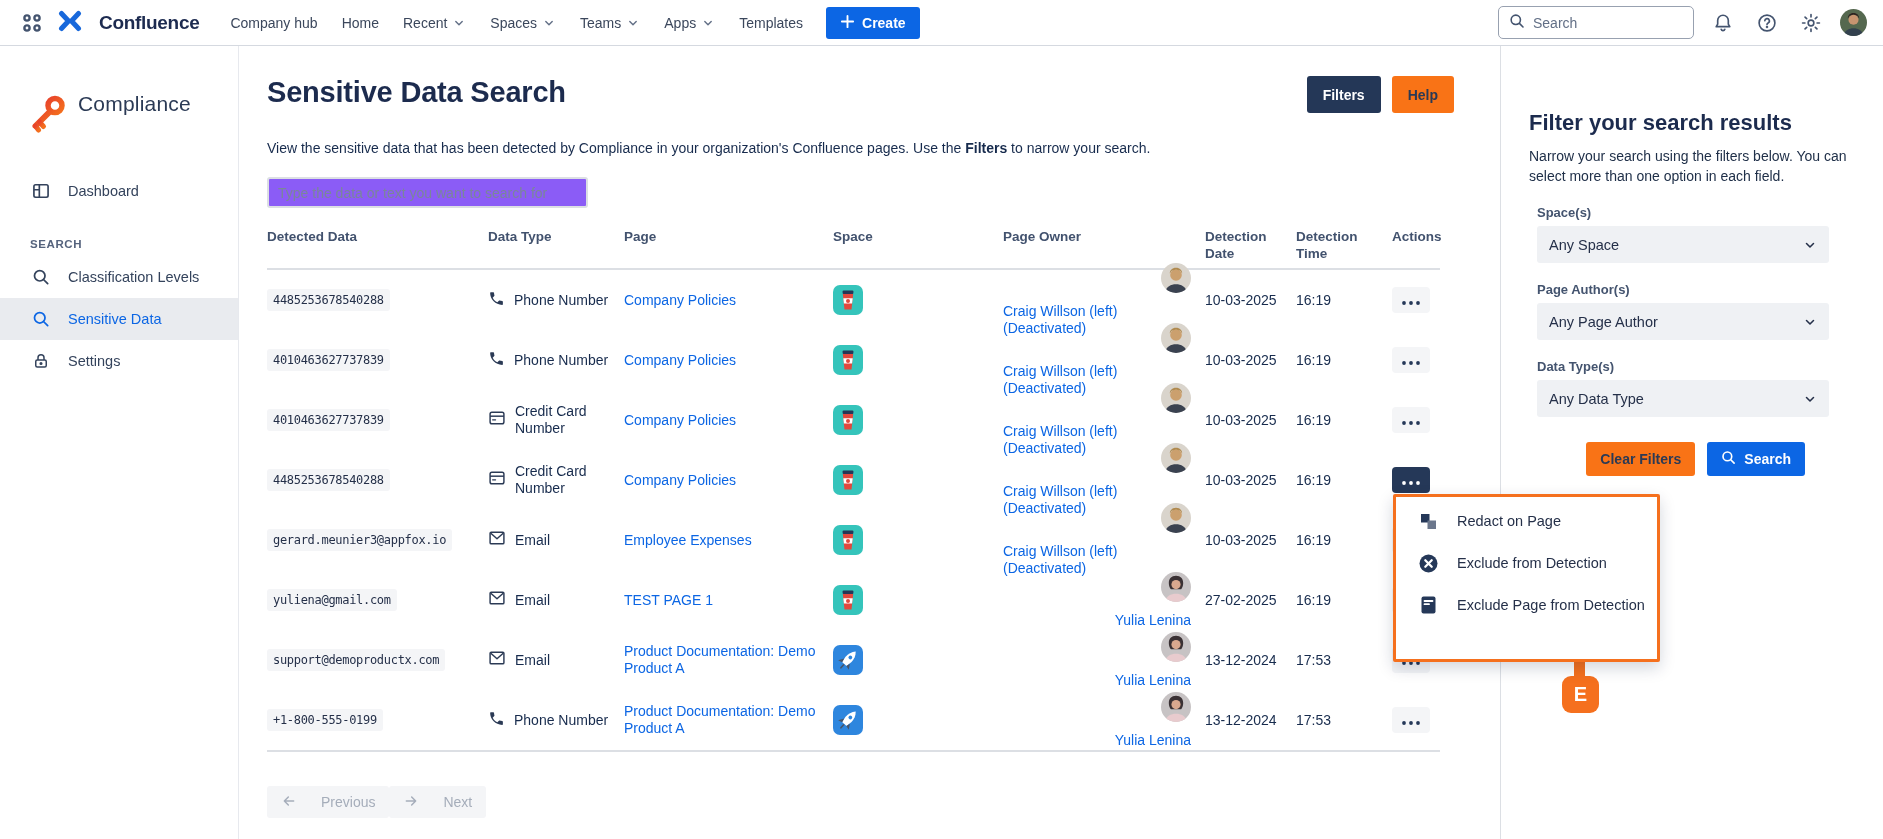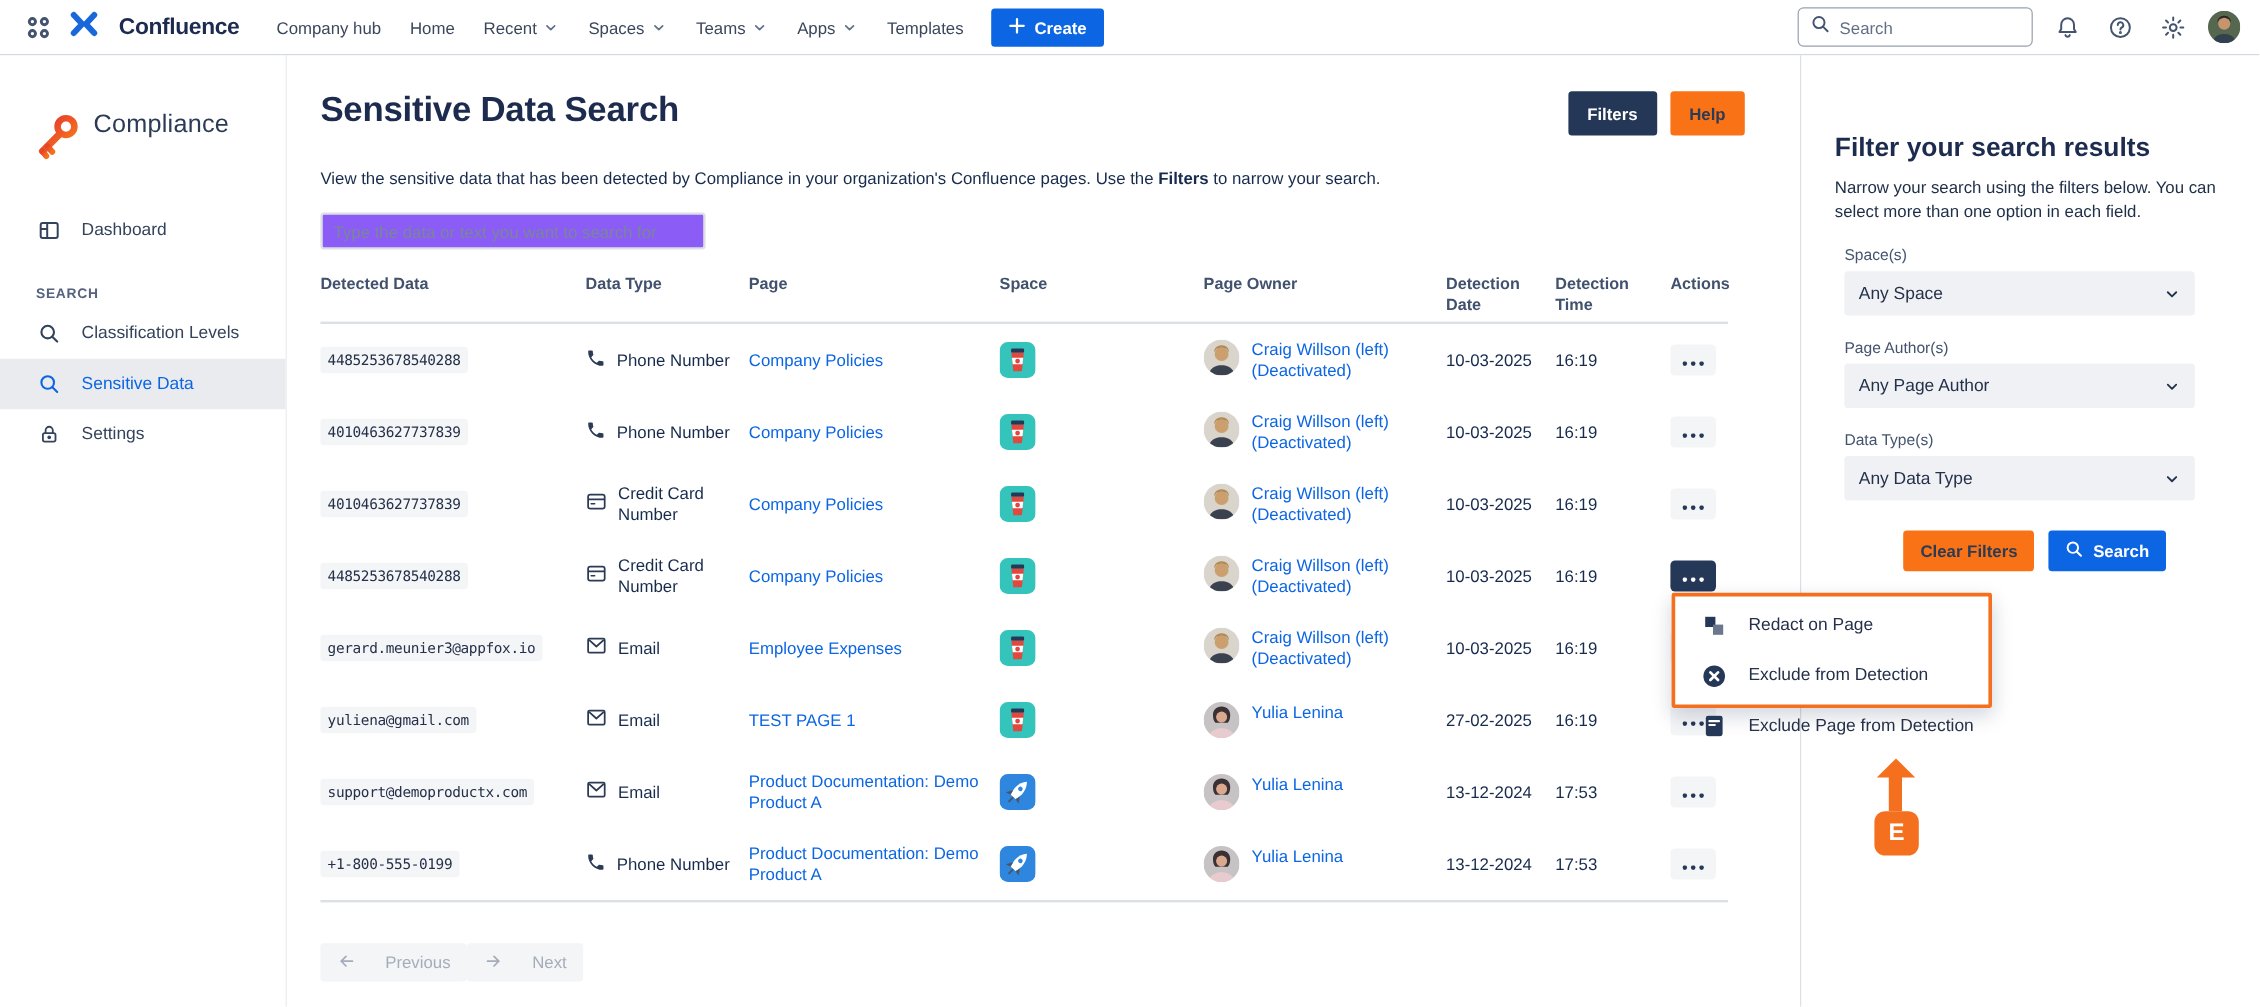--- a/index.html
+++ b/index.html
@@ -69,21 +69,21 @@
   .tbody { border-bottom:2px solid #DCDFE4; }
   .c0{width:221px;} .c1{width:136px;} .c2{width:209px;} .c3{width:170px;}
   .c4{width:202px;} .c5{width:91px;} .c6{width:96px;} .c7{width:48px;}
   .td { padding-right:14px; font-size:14px; color:#172B4D; }
   .chip { display:inline-block; font-family:"DejaVu Sans Mono", monospace; font-size:12px;
     background:#F4F5F7; color:#253049; border-radius:3px; padding:4px 6px; letter-spacing:-0.3px; }
   .type-cell { display:flex; align-items:center; gap:9px; line-height:17px; }
   .type-cell svg { flex:0 0 auto; }
   a.blue-link { color:#0C66E4; text-decoration:none; line-height:17px; display:inline-block; }
   .space-cell svg { display:block; }
-  .owner-cell { display:flex; align-items:flex-start; gap:10px; line-height:17px; }
+  .owner-cell { display:flex; align-items:flex-end; gap:10px; line-height:17px;flex-direction:column; }
   .avatar { width:30px; height:30px; border-radius:50%; overflow:hidden; flex:0 0 auto; }
   .avatar svg { display:block; }
   .date-cell { width:72px; line-height:17px; }
   .dots-btn { width:38px; height:26px; border:none; border-radius:4px; background:#F4F5F7;
     display:flex; align-items:center; justify-content:center; cursor:pointer; }
   .dots-btn.active { background:#253858; }
   .dots-btn svg circle { fill:#253858; }
   .dots-btn.active svg circle { fill:#ffffff; }
 
   
@@ -94,30 +94,30 @@
   .pg-center { flex:1; display:flex; align-items:center; justify-content:center; gap:10px; }
   .pg-select { display:flex; align-items:center; gap:6px; background:#F0F1F4; border-radius:3px;
     height:30px; padding:0 9px; font-size:14px; color:#253049; cursor:pointer; }
   .pg-label { font-size:14px; color:#172B4D; }
 
   
   .rightpanel { width:383px; flex:0 0 383px; border-left:1px solid #DCDFE4; padding:64px 30px 0 28px; background:#fff; }
   .rp-title { font-size:22px; font-weight:700; color:#1C2B4E; }
   .rp-desc { margin-top:10px; font-size:14px; line-height:20px; color:#203049; }
   .rp-field { margin-left:8px; }
-  .rp-label { margin-top:19px; font-size:13px; font-weight:400; color:#44546F; }
+  .rp-label { margin-top:19px; font-size:13px; font-weight:700; color:#44546F; }
   .rp-select { margin-top:6px; height:37px; width:292px; background:#EFF1F4; border-radius:3px;
     display:flex; align-items:center; padding:0 12px; font-size:14.5px; color:#253049; cursor:pointer; }
   .rp-select .sel-chev { margin-left:auto; display:flex; }
   .rp-buttons { margin-top:25px; width:292px; margin-left:8px; display:flex; justify-content:flex-end; gap:12px; padding-right:24px; }
   .btn-sm { height:34px; padding:0 14px; font-size:14px; }
   .btn-blue { background:#0C66E4; color:#fff; display:flex; align-items:center; gap:8px; }
 
   
-  .ctx-menu { position:absolute; left:1393px; top:494px; width:267px; height:96px; z-index:10;
+  .ctx-menu { position:absolute; left:1393px; top:494px; width:267px; height:168px; z-index:10;
     background:#fff; border:3px solid #F5701E; border-radius:2px; padding-top:3px;
     box-shadow:0 6px 16px rgba(9,30,66,0.18); }
   .ctx-item { display:flex; align-items:center; gap:19px; height:42px; padding-left:23px;
     font-size:14.5px; color:#253049; cursor:pointer; }
   .ctx-item .ci-icon { width:19px; display:flex; justify-content:center; }
   .ann-arrow-head { position:absolute; left:1564px; top:632px; width:0; height:0; z-index:9;
     border-left:16px solid transparent; border-right:16px solid transparent; border-bottom:16px solid #F5701E; }
   .ann-arrow-shaft { position:absolute; left:1574px; top:646px; width:11px; height:30px; background:#F5701E; z-index:9; }
   .ann-badge { position:absolute; left:1562px; top:676px; width:37px; height:37px; z-index:9;
     background:#F5701E; border-radius:9px; display:flex; align-items:center; justify-content:center;

